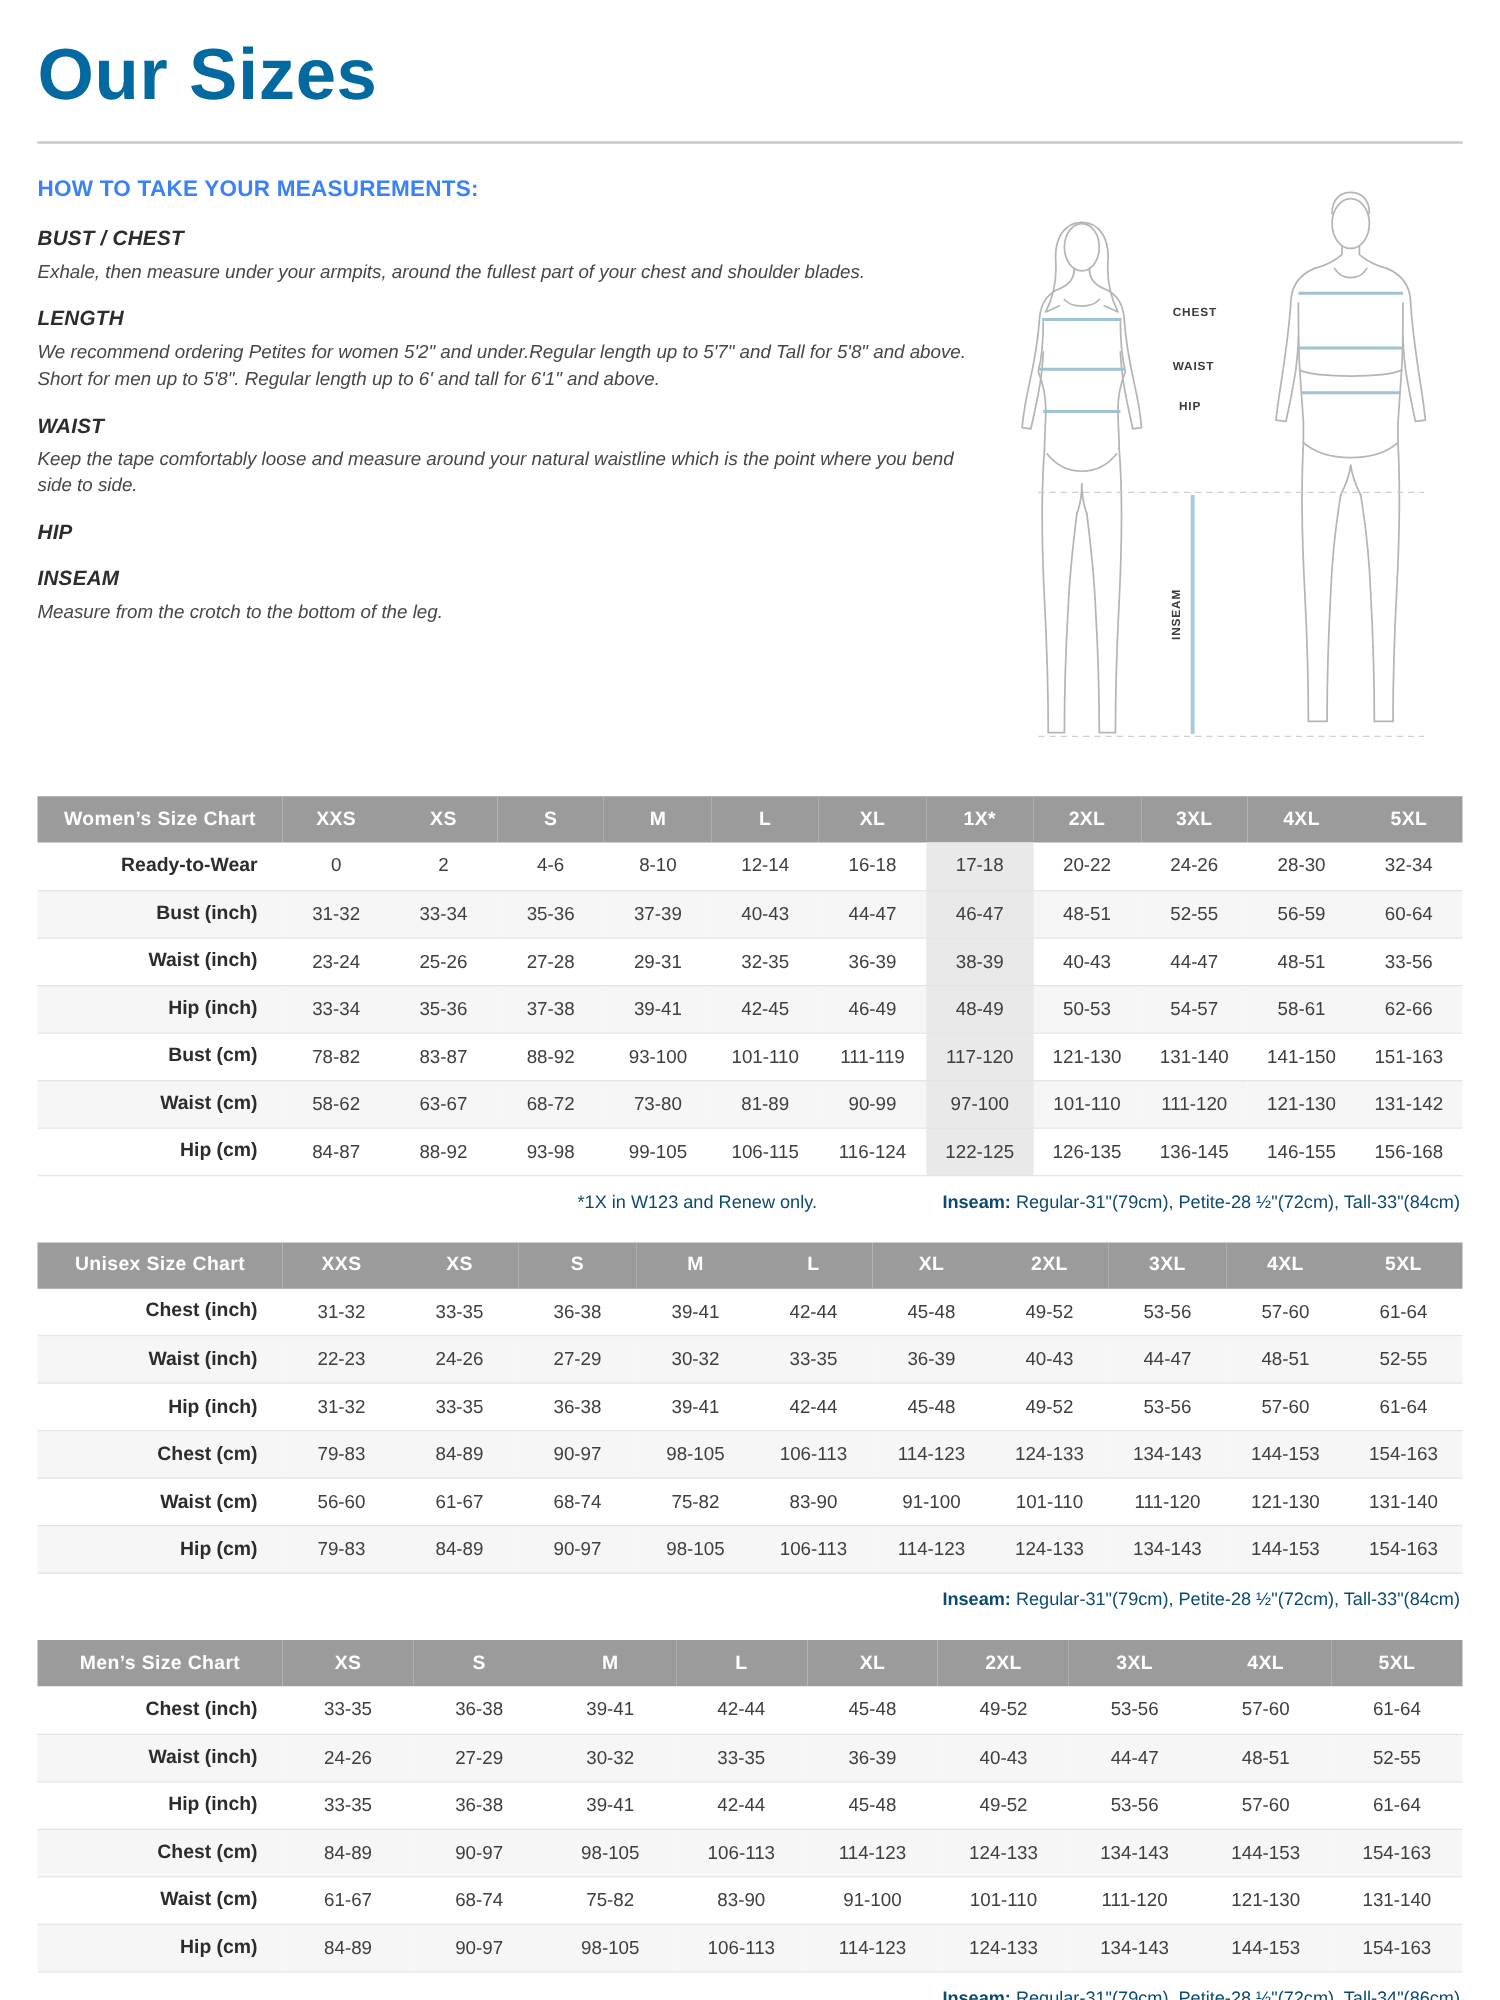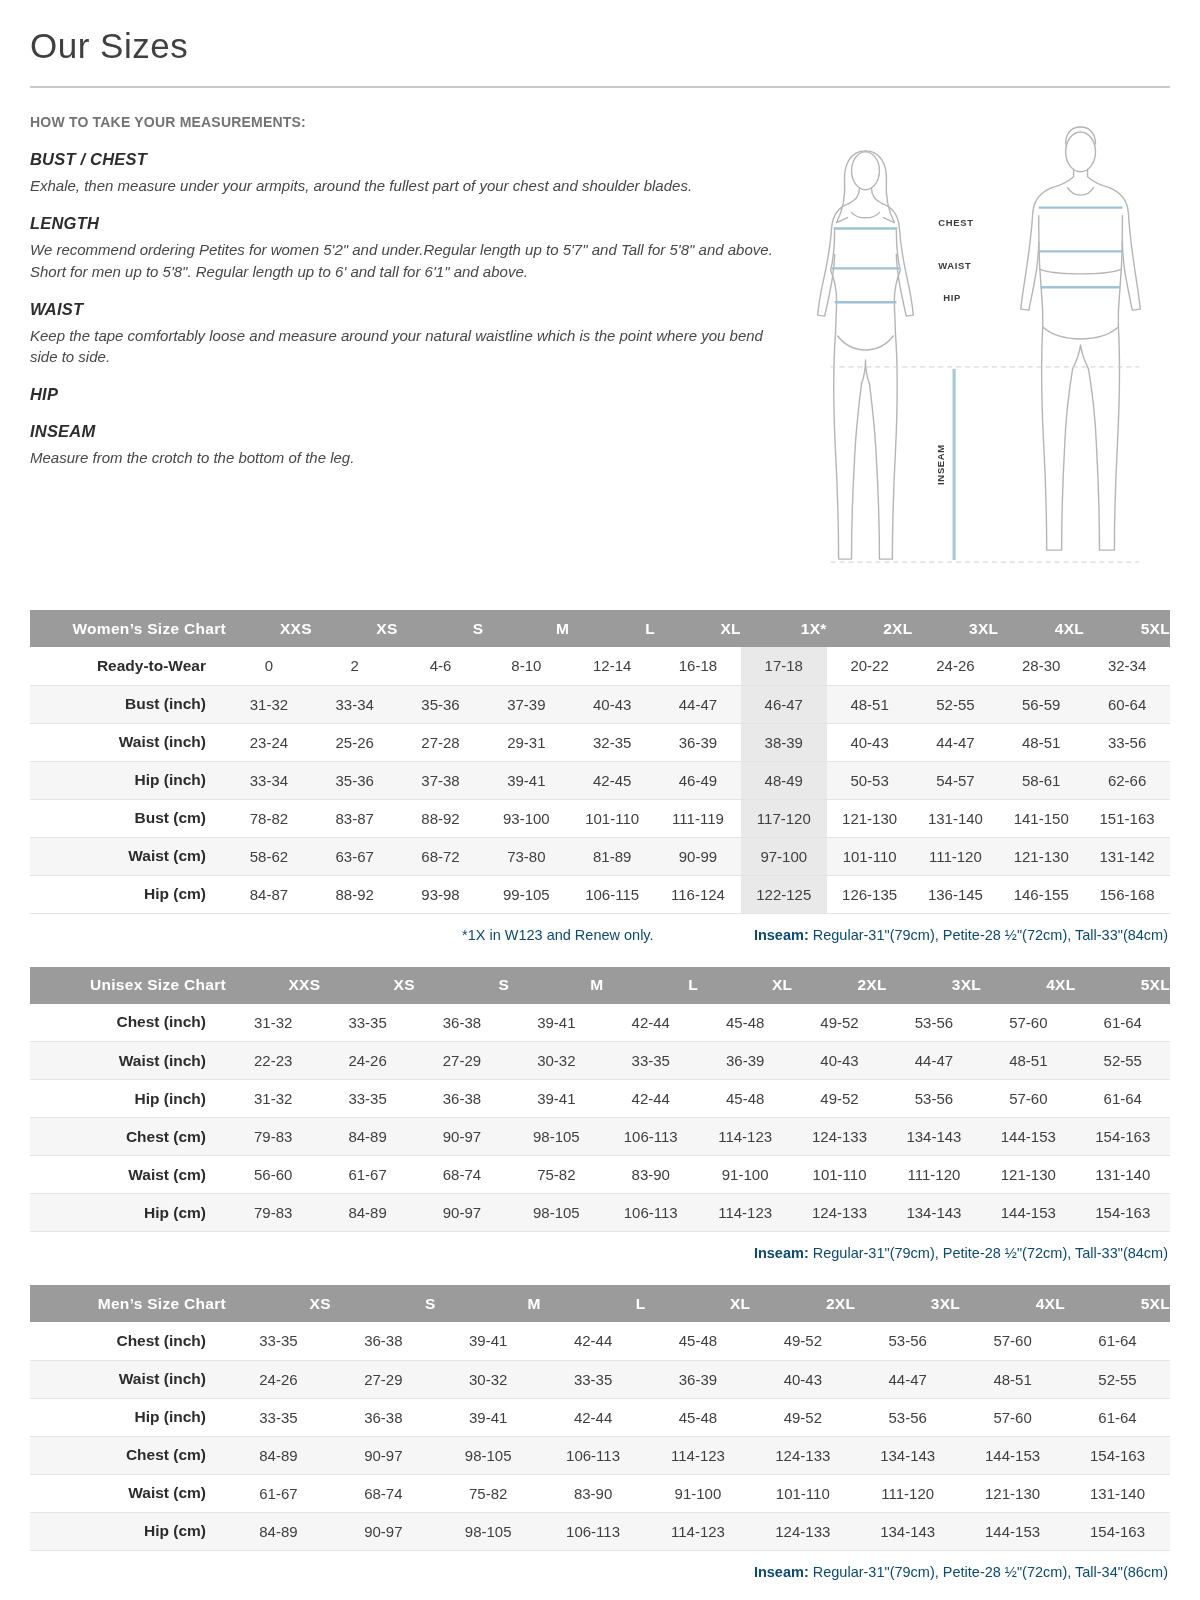--- a/index.html
+++ b/index.html
@@ -6,36 +6,36 @@
   html, body { background: #ffffff; }
   body {
     width: 1200px;
     min-height: 1600px;
     font-family: "Liberation Sans", sans-serif;
     color: #3c3c3c;
   }
   .page { padding: 26px 30px 40px 30px; }
 
   .page-title {
-    font-size: 35px;
-    font-weight: 400;
-    color: #404040;
+    font-size: 58px;
+    font-weight: 700;
+    color: #0369a1;
     letter-spacing: 0.5px;
     margin-bottom: 20px;
   }
   .title-rule {
     border: none;
     border-top: 2px solid #c9c9c9;
     margin-bottom: 26px;
   }
 
   .content-row { display: flex; }
   .measure-text { width: 748px; flex: 0 0 auto; }
   .measure-heading {
-    font-size: 14px; font-weight: 700; color: #737373;
+    font-size: 18px; font-weight: 700; color: #3b82f6;
     letter-spacing: 0.2px; margin-bottom: 20px;
   }
   .m-section { margin-bottom: 18px; font-style: italic; }
   .m-section h3 {
     font-size: 16.5px; font-weight: 700; color: #2d2d2d;
     margin-bottom: 6px; letter-spacing: 0.2px;
   }
   .m-section p { font-size: 15px; line-height: 1.42; color: #474747; }
 
   .diagram { flex: 1 1 auto; display: flex; justify-content: flex-end; padding-top: 2px; }
@@ -47,21 +47,21 @@
   .fig-label {
     fill: #3a3a3a; font-size: 9.5px; font-weight: bold;
     letter-spacing: 0.7px; font-family: "Liberation Sans", sans-serif;
   }
 
   .tables-area { margin-top: 26px; }
   table.size-table { width: 100%; border-collapse: collapse; table-layout: fixed; }
   table.size-table thead th {
     background: #9b9b9b; color: #ffffff;
     font-size: 15.5px; font-weight: 700;
-    height: 37px; text-align: right; letter-spacing: 0.3px;
+    height: 37px; text-align: center; letter-spacing: 0.3px;
   }
   table.size-table tbody td {
     text-align: center; font-size: 15px; color: #3f3f3f;
     height: 38px; border-bottom: 1px solid #e4e4e4;
   }
   table.size-table tbody tr:nth-child(even) { background: #f6f6f6; }
   table.size-table tbody td.row-label {
     font-weight: 700; text-align: right; padding-right: 20px;
     color: #2c2c2c; font-size: 15.5px;
   }

